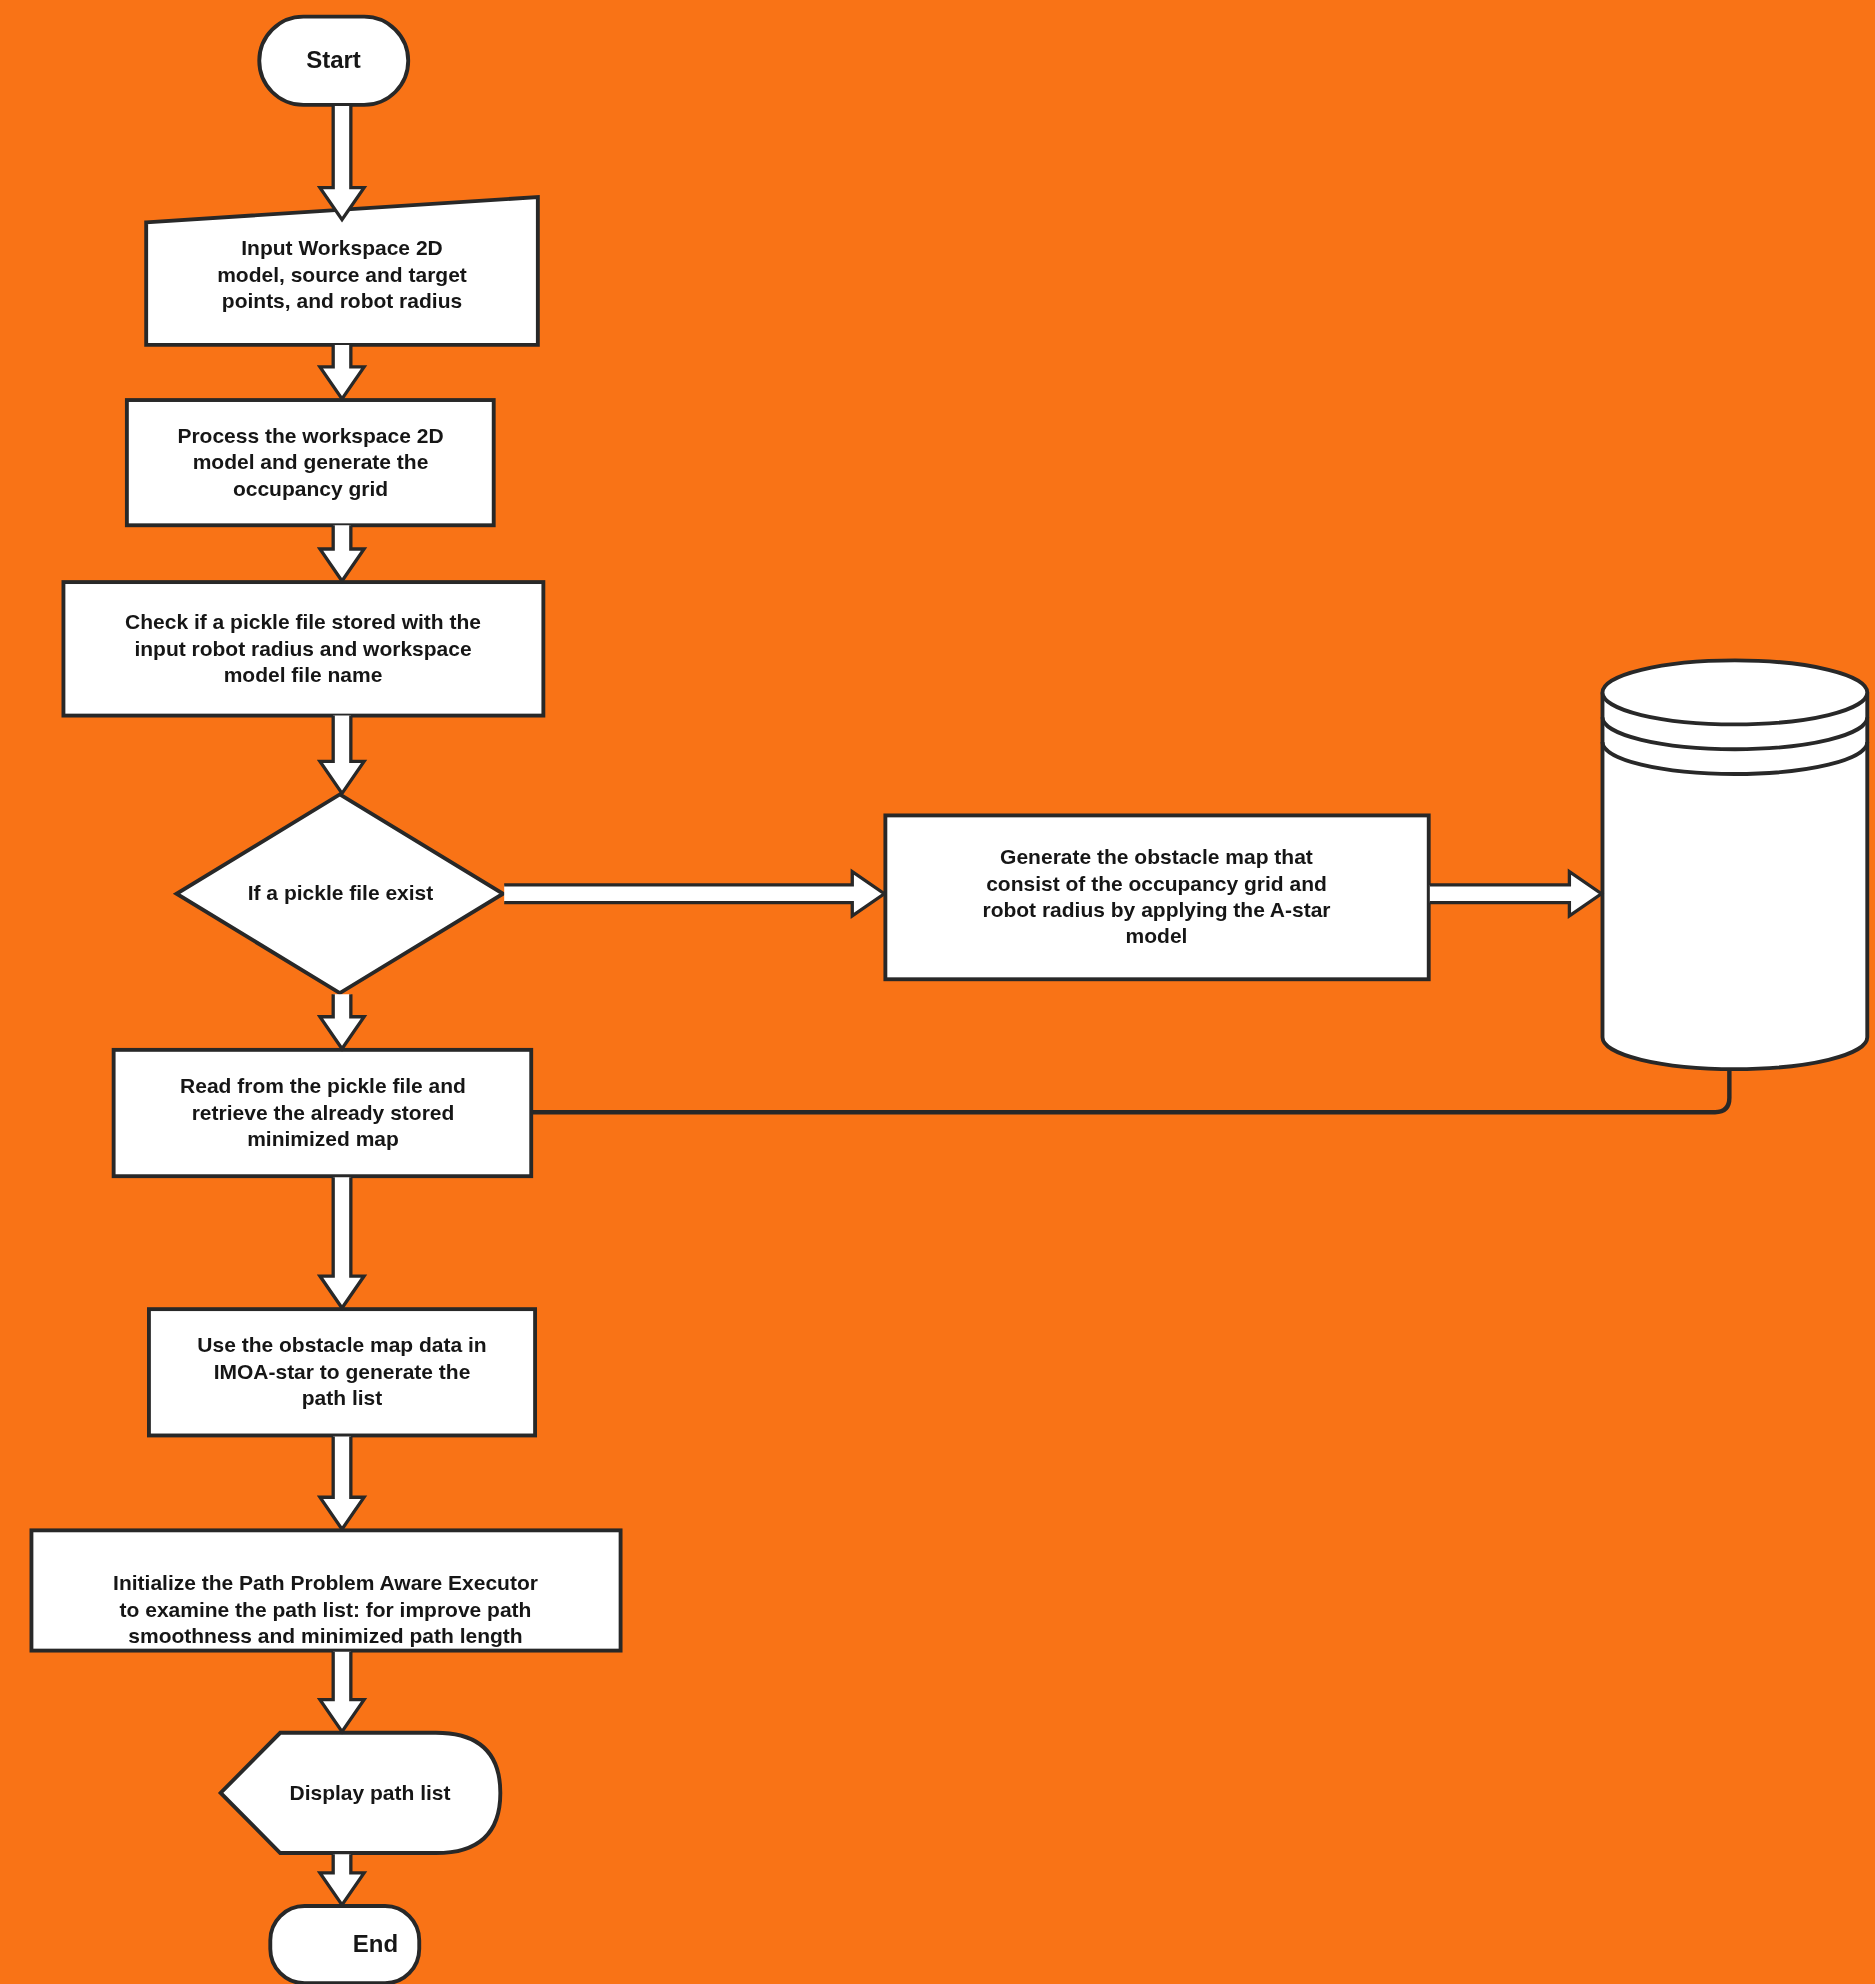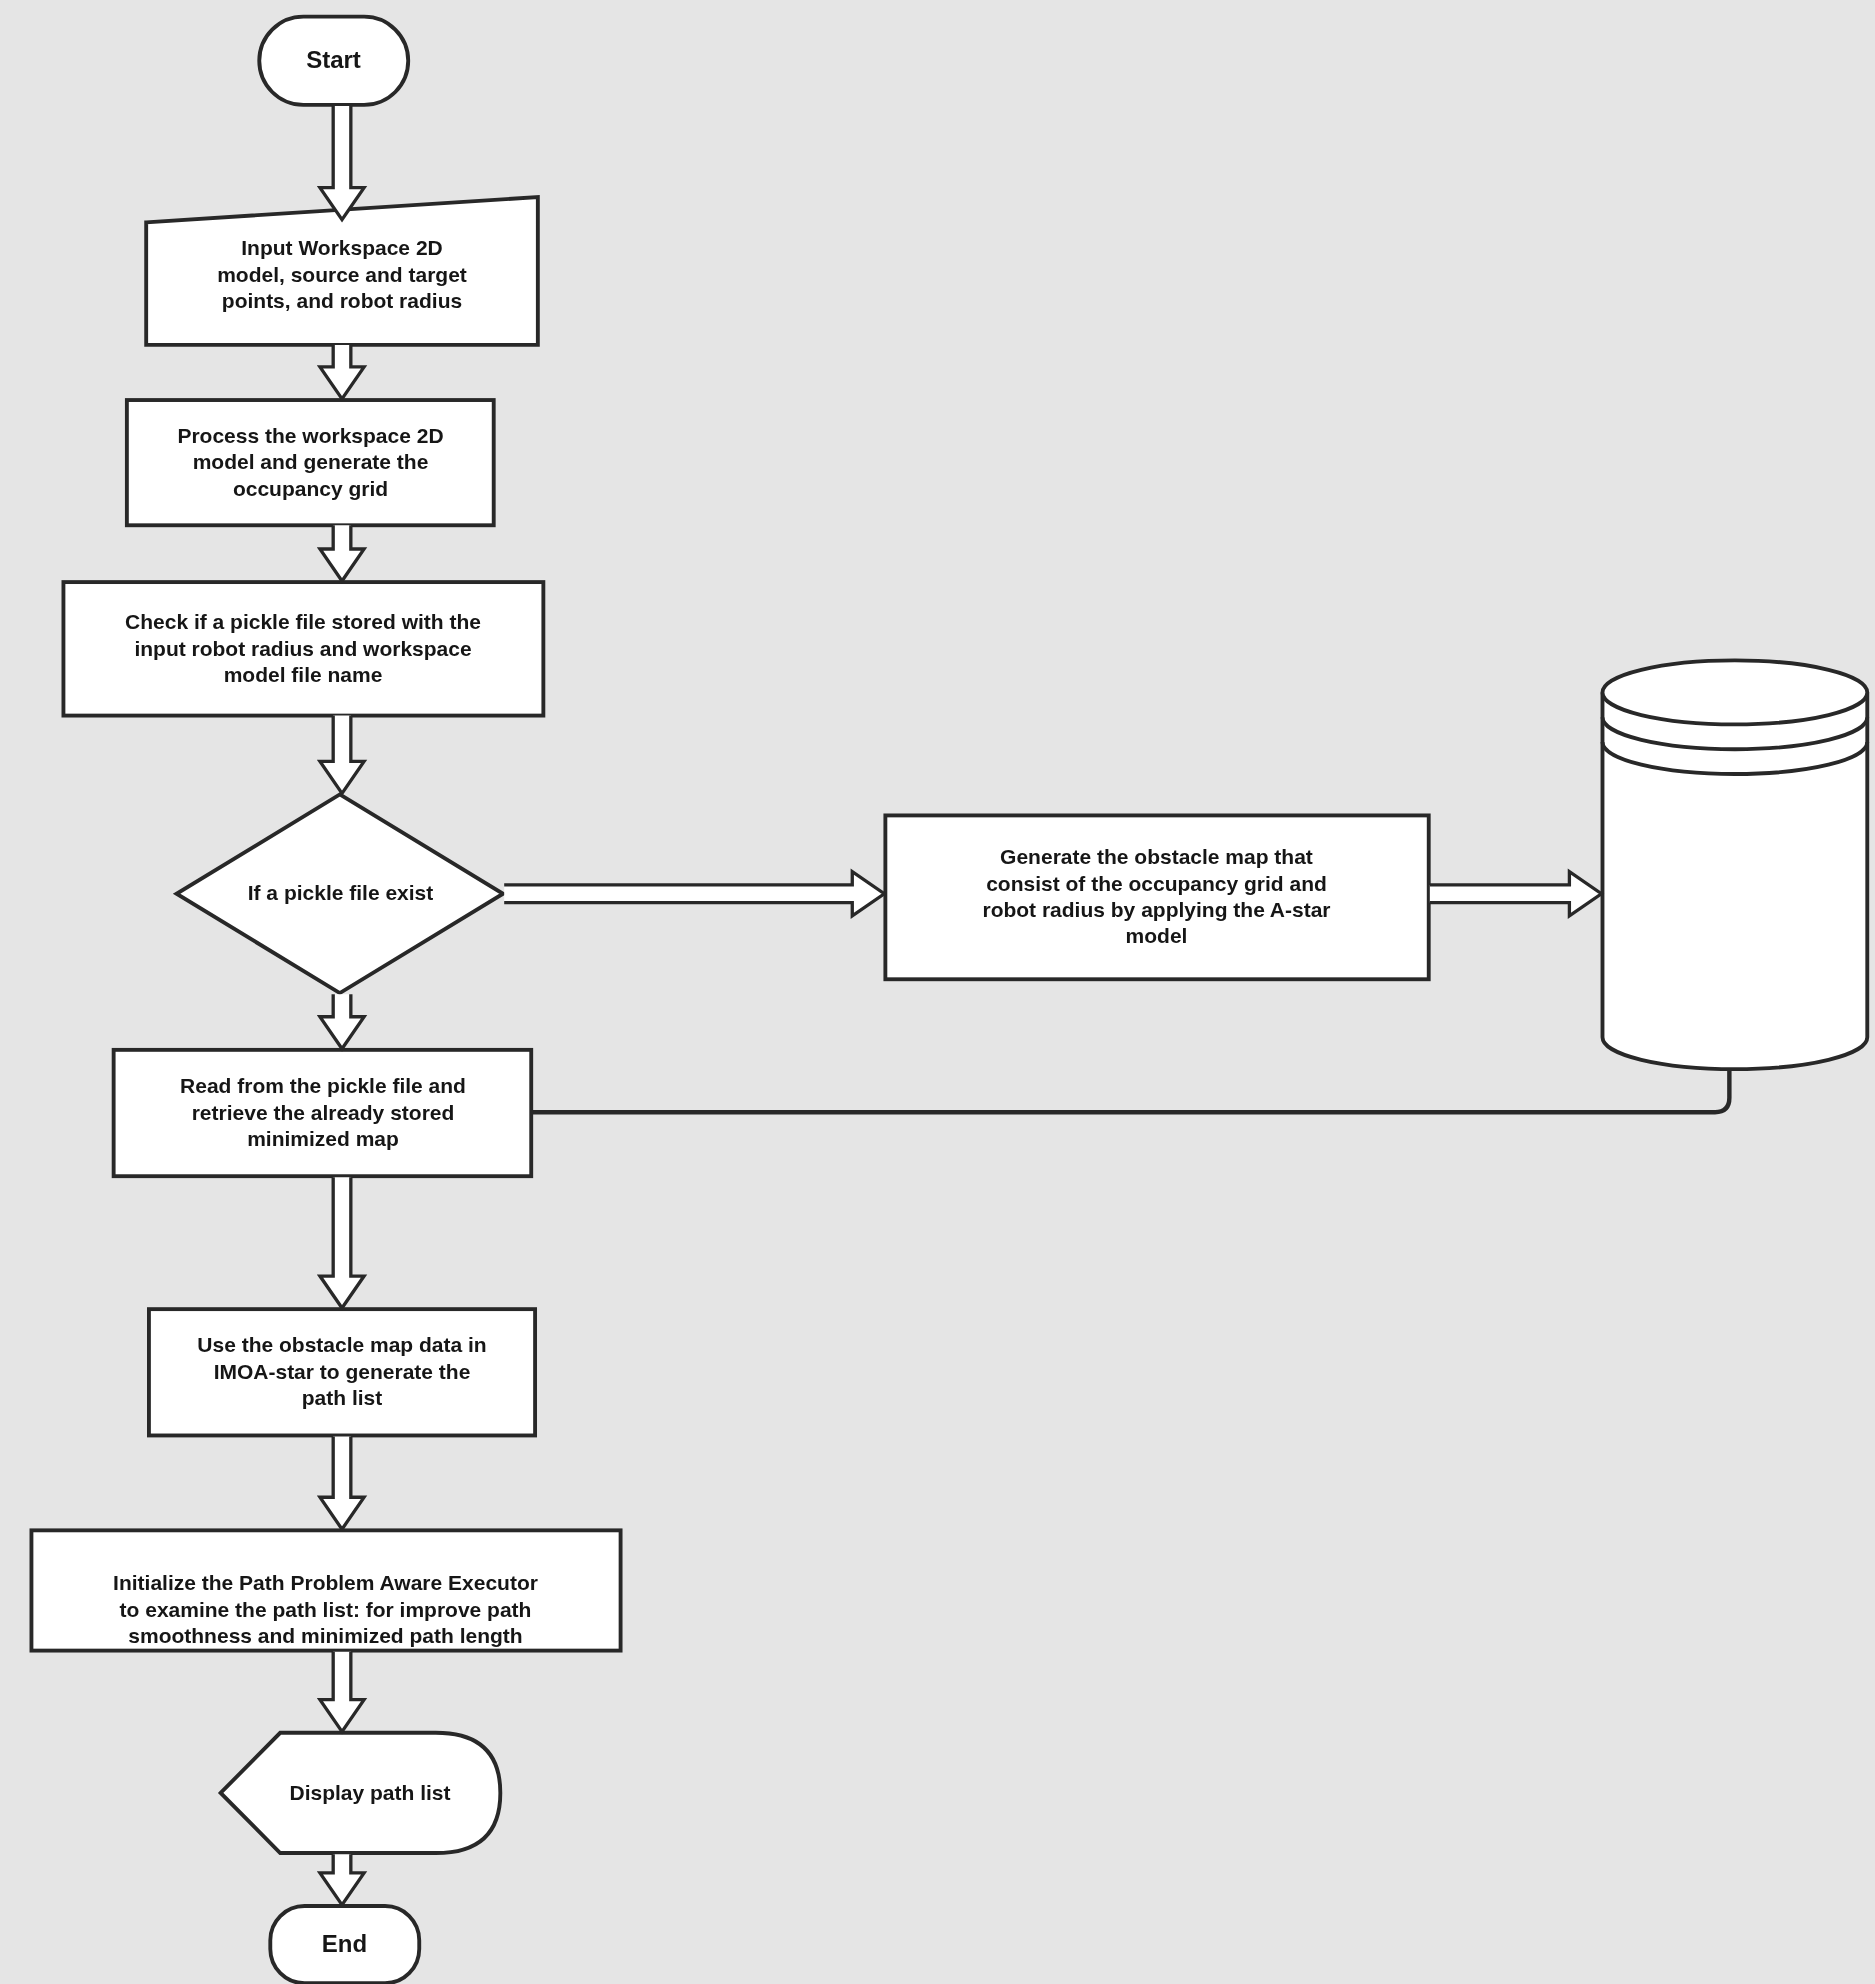--- a/index.html
+++ b/index.html
@@ -1,19 +1,19 @@
 <!DOCTYPE html>
 <html style="font-size:8.8px"><head>
 <meta charset="utf-8">
 <style>
   html,body{margin:0;padding:0;background:#ffffff;}
   .canvas{
     position:relative;
     width:1875px;height:1985px;
-    background:#e5e5e5;
+    background:#f97316;
     font-family:"Liberation Sans", sans-serif;
     overflow:hidden;
   }
   .canvas > svg{position:absolute;left:0;top:0;}
   .label{
     position:absolute;
     display:flex;align-items:center;justify-content:center;
     text-align:center;
     white-space:pre-line;
     color:#161616;
@@ -85,16 +85,16 @@
   <div class="label" style="left:114px;  top:1050px; width:418px;  height:126px;">Read from the pickle file and
 retrieve the already stored
 minimized map</div>
   <div class="label" style="left:149px;  top:1309px; width:386px;  height:126px;">Use the obstacle map data in
 IMOA-star to generate the
 path list</div>
   <div class="label" style="left:31px;   top:1530px; width:589px; height:120px;margin-top:20px;">Initialize the Path Problem Aware Executor
 to examine the path list: for improve path
 smoothness and minimized path length</div>
   <div class="label" style="left:240px;  top:1733px; width:260px;  height:120px;">Display path list</div>
-  <div class="label big" style="left:270px;  top:1906px; width:149px;  height:77px;">End</div>
+  <div class="label big" style="left:270px;  top:1906px; width:149px;  height:77px;padding-left:31px;">End</div>
 
 </div>
 
 
 </body></html>

